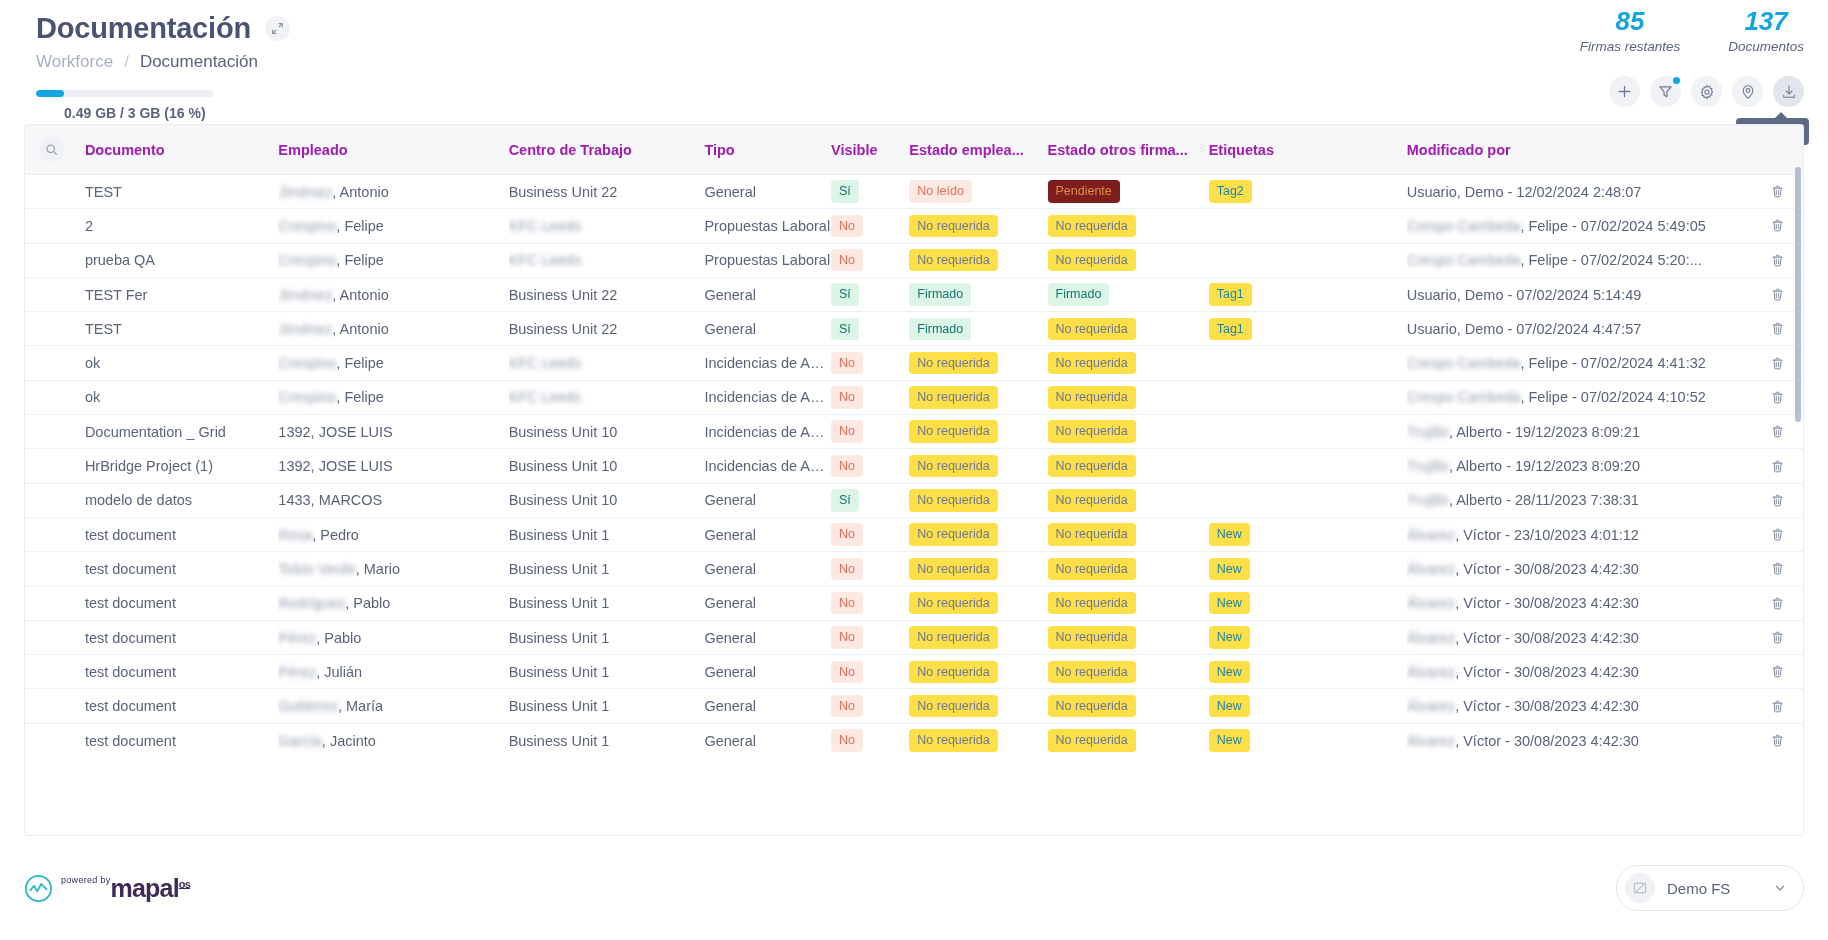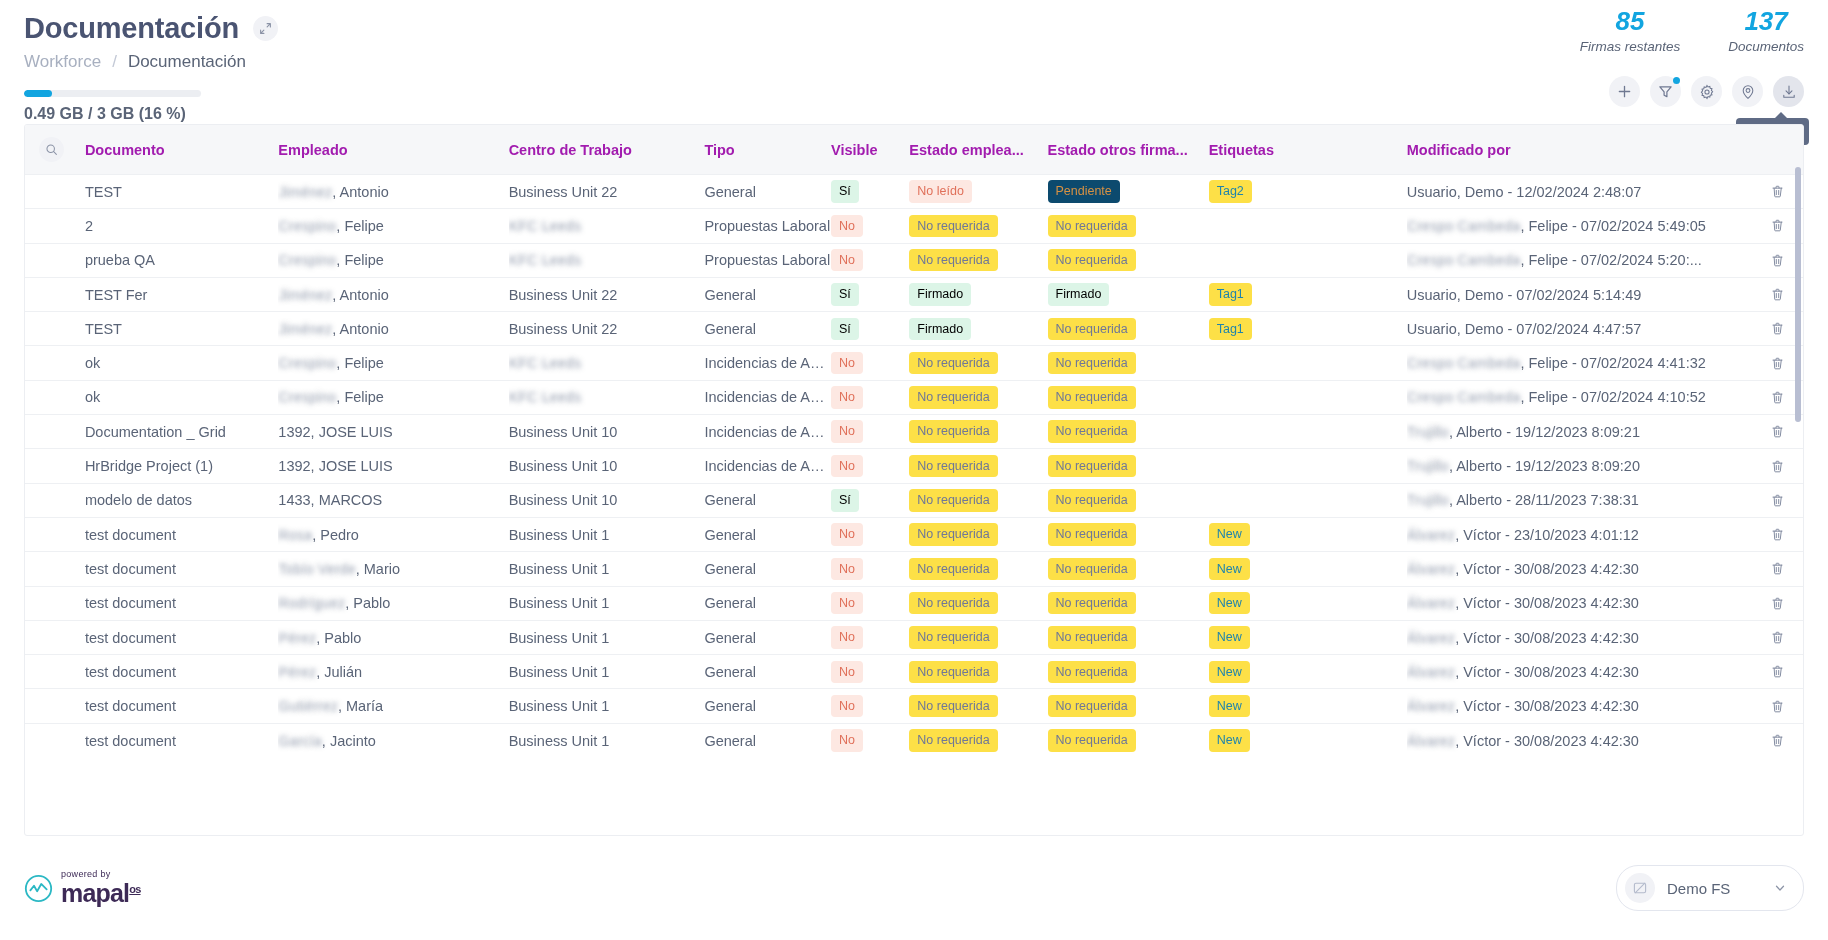--- a/index.html
+++ b/index.html
@@ -3,41 +3,41 @@
 <meta charset="utf-8">
 <style>
   * { box-sizing: border-box; margin: 0; padding: 0; }
   html, body {
     width: 1828px; height: 940px;
     background: #ffffff;
     font-family: "Liberation Sans", sans-serif;
     color: #4a5568;
     overflow: hidden;
   }
-  .page { position: relative; width: 1828px; height: 940px; }
+  .page { position: relative; width: 1828px; height: 940px; padding-left: 12px; }
 
   
   .header { position: relative; padding: 12px 24px 0 24px; height: 138px; }
   .title-row { display: flex; align-items: center; gap: 14px; }
   .page-title {
     font-size: 29px; font-weight: bold; color: #4a5472; letter-spacing: -.2px;
   }
   .expand-btn {
     width: 25px; height: 25px; border-radius: 50%; background: #f1f2f6;
     display: flex; align-items: center; justify-content: center; cursor: pointer;
   }
   .breadcrumb { margin-top: 7px; display: flex; align-items: flex-end; gap: 11px; font-size: 17px; }
   .crumb-muted { color: #a8b0c0; }
   .crumb-sep { color: #c3c9d6; }
   .crumb-current { color: #5a6477; }
 
   .storage { margin-top: 18px; }
   .bar-track { width: 177px; height: 7px; border-radius: 4px; background: #eceef2; overflow: hidden; }
   .bar-fill { height: 100%; border-radius: 4px; background: #12a5e0; }
-  .storage-label { margin-top: 8px; font-size: 16px; color: #5a6477; font-weight: 600; }
+  .storage-label { margin-top: 8px; font-size: 14px; color: #5a6477; font-weight: 600; margin-left: 28px; }
 
   
   .stats { position: absolute; top: 8px; right: 24px; display: flex; gap: 48px; font-style: italic; }
   .stat { text-align: center; }
   .stat-num { font-size: 26px; font-weight: bold; color: #12a5e0; line-height: 1.05; }
   .stat-lbl { font-size: 13.5px; color: #5a6477; margin-top: 4px; }
 
   .actions { position: absolute; top: 76px; right: 24px; display: flex; gap: 10px; align-items: center; }
   .act {
     position: relative; width: 31px; height: 31px; border-radius: 50%;
@@ -93,40 +93,40 @@
     white-space: nowrap; overflow: hidden; text-overflow: ellipsis;
   }
   .redacted {
     color: transparent; text-shadow: 0 0 5.5px rgba(122,133,155,.82);
     user-select: none;
   }
   .pill {
     display: inline-block; font-size: 12.5px; line-height: 1;
     padding: 5px 8px; border-radius: 4px; white-space: nowrap;
   }
-  .p-green  { background: #dcf5e7; color: #000000; }
+  .p-green  { background: #dcf5e7; color: #0f766e; }
   .p-red    { background: #fde8e2; color: #e0705a; }
   .p-grey   { background: #fde047; color: #6f7797; }
-  .p-orange { background: #0c4a6e; color: #d79143; }
+  .p-orange { background: #7f1d1d; color: #d79143; }
   .p-blue   { background: #fde047; color: #1f84ad; }
   .trash { display: flex; justify-content: center; cursor: pointer; }
 
   
   .vscroll {
     position: absolute; top: 42px; right: 2px; width: 6px; height: 255px;
     background: #b8bed2; border-radius: 4px;
   }
 
   
   .footer {
     position: absolute; left: 0; right: 0; bottom: 0; height: 104px;
     display: flex; align-items: center; padding: 0 24px;
   }
   .brand { display: flex; align-items: center; gap: 8px; }
-  .brand-text { display: flex; flex-direction: column; line-height: 1; }
+  .brand-text { display: flex; flex-direction: row; line-height: 1; }
   .powered { font-size: 9px; color: #3d2a56; letter-spacing: .3px; margin-bottom: 2px; }
   .mapal { font-size: 25px; font-weight: bold; color: #3d2a56; letter-spacing: -.8px; }
   .mapal sup { font-size: 11px; vertical-align: super; text-decoration: underline; }
 
   .footer-center {
     position: absolute; left: 0; right: 0; text-align: center;
     pointer-events: none;
   }
   .privacy { font-size: 14px; color: #12a5e0; text-decoration: none; pointer-events: auto; cursor: pointer; }
   .copyright { font-size: 14px; color: #5a6477; margin-top: 9px; }

